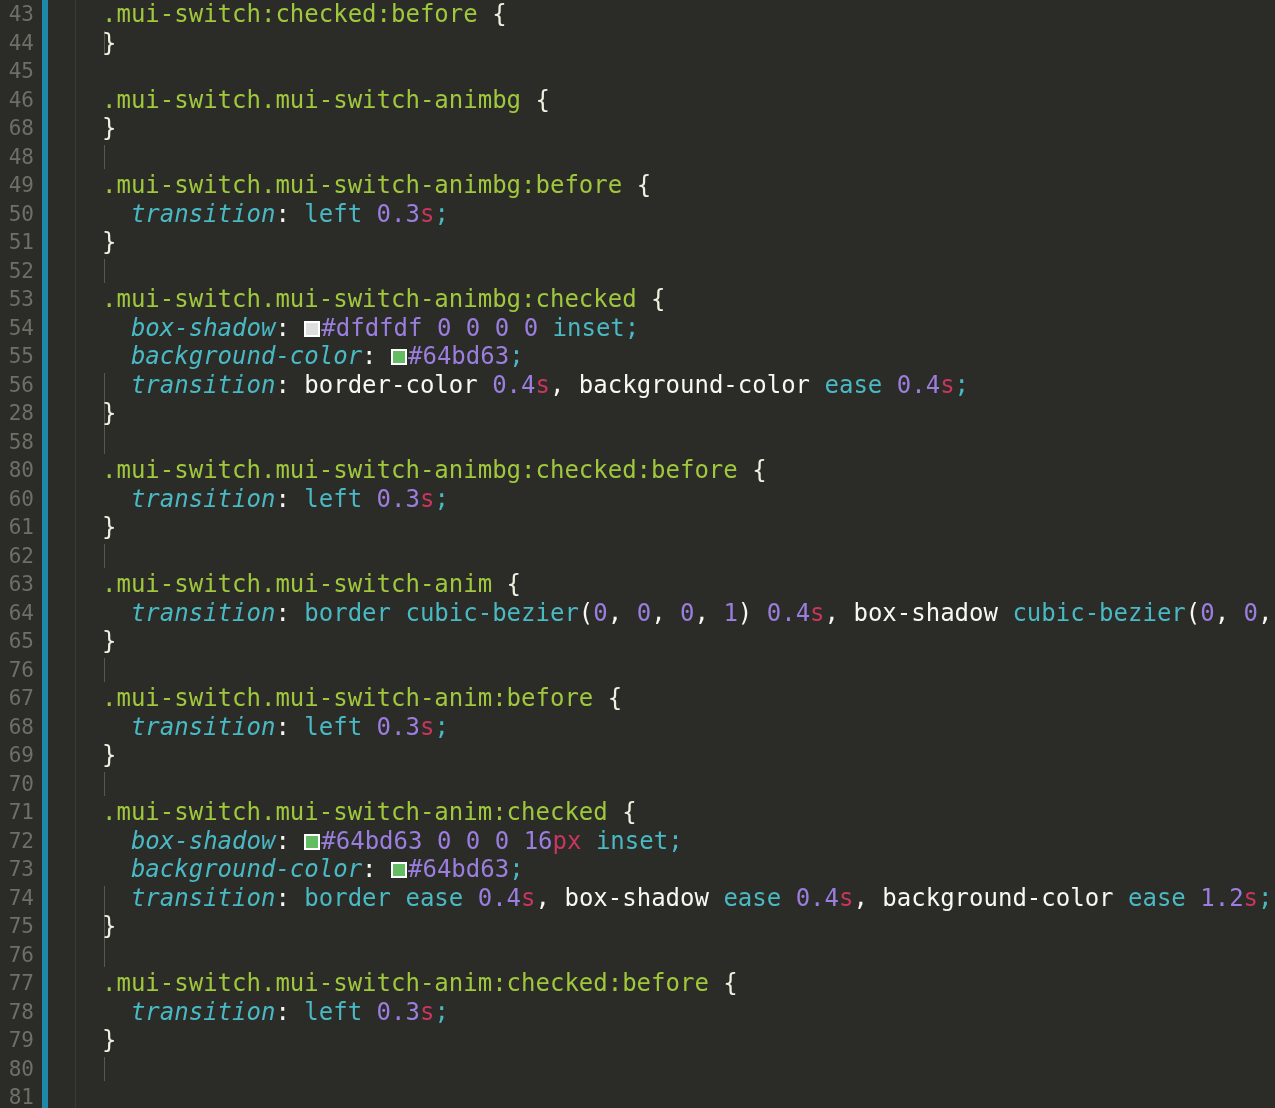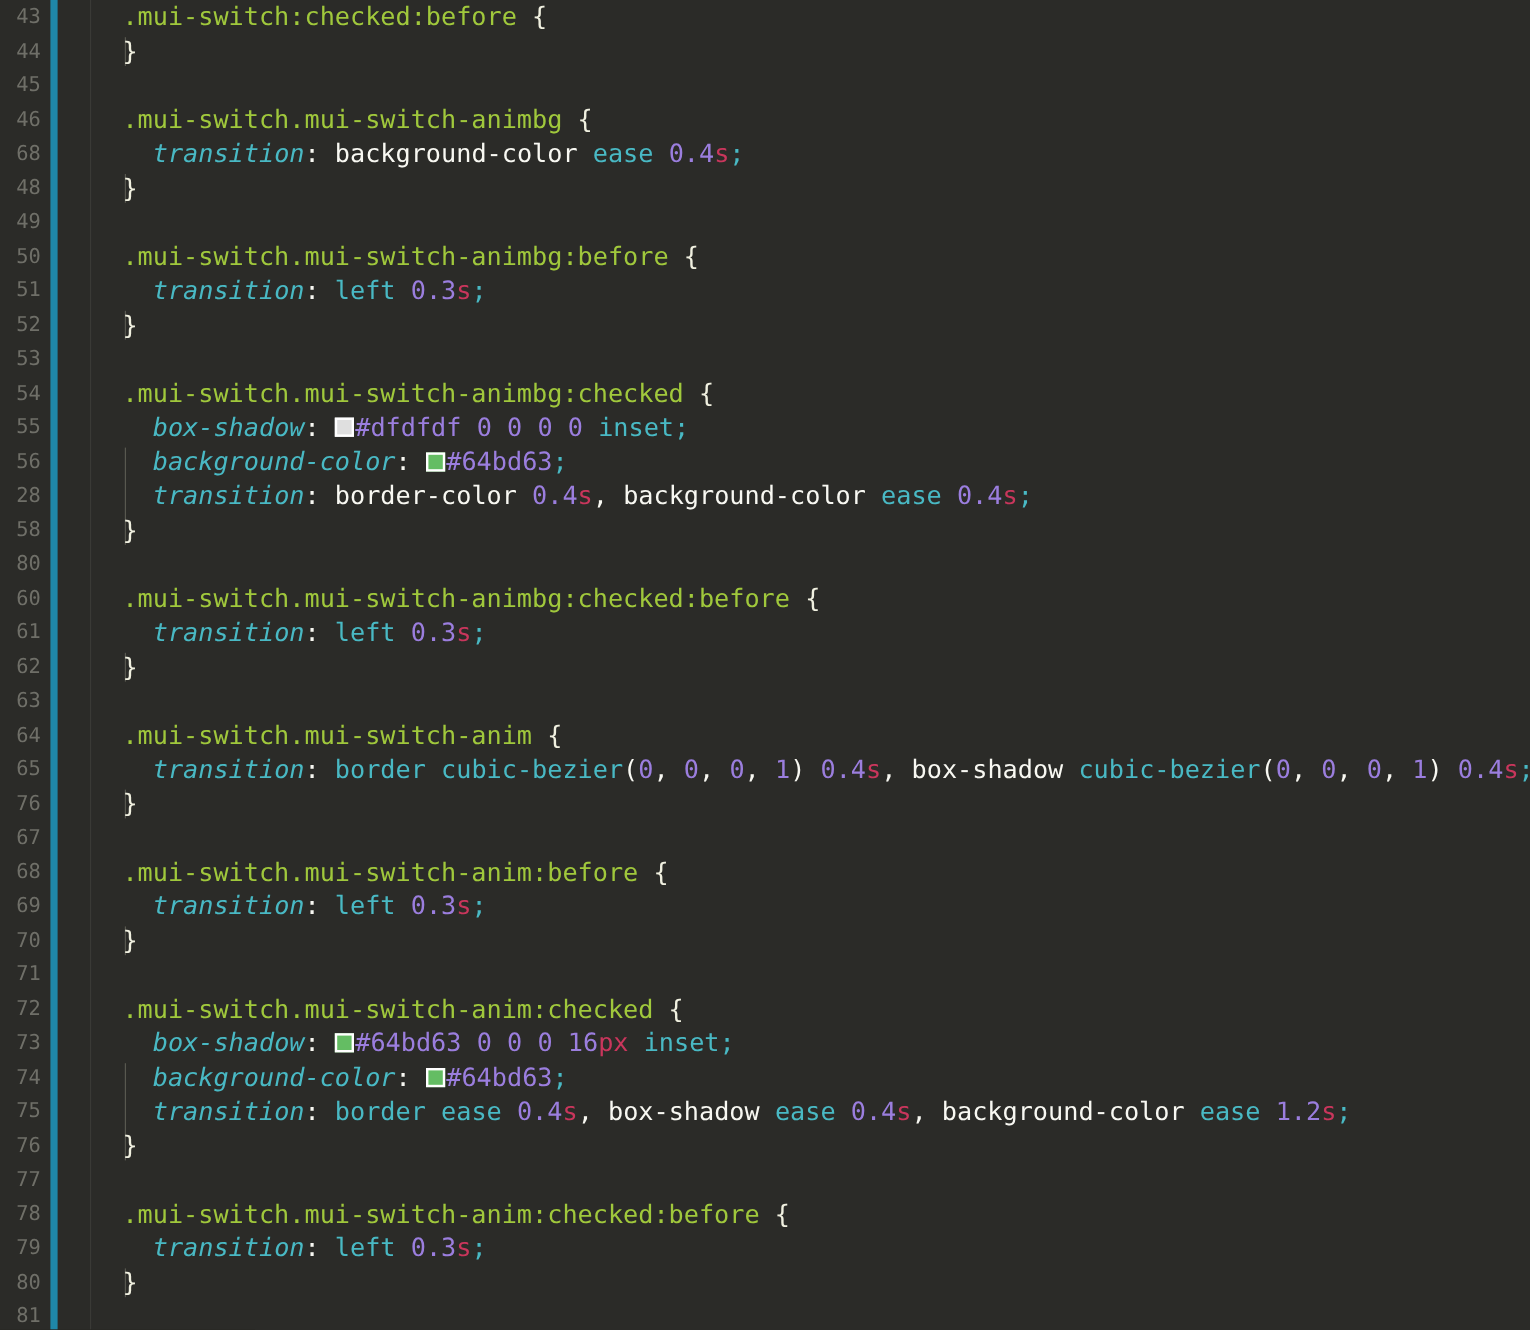--- a/index.html
+++ b/index.html
@@ -51,21 +51,21 @@
   .line-numbers {
     position: absolute;
     left: 0;
     top: 0;
     width: 38px;
     padding-top: 0;
   }
   .lnum {
     height: 28.5px;
     line-height: 28.5px;
-    font-size: 17px;
+    font-size: 21px;
     color: #6f6f68;
     text-align: right;
     padding-right: 4px;
     box-sizing: border-box;
     white-space: pre;
   }
 
   
   .code {
     position: absolute;
@@ -86,21 +86,21 @@
   .iguide {
     position: absolute;
     width: 1px;
     background: #58584f;
   }
 
   .line {
     position: relative;
     height: 28.5px;
     line-height: 28.5px;
-    font-size: 21px;
+    font-size: 24px;
     white-space: pre;
     padding-left: 26px;
     color: #f8f8f2;
     letter-spacing: 0px;
   }
 
   
   .sel      { color: #a0c83c; }         
   .prop     { color: #49b9c4; font-style: italic; }
   .colon    { color: #f8f8f2; }
@@ -183,21 +183,20 @@
         <div class="iguide" style="left: 28px; top: 657.5px; height: 24.5px;"></div>
         <div class="iguide" style="left: 28px; top: 771.5px; height: 24.5px;"></div>
         <div class="iguide" style="left: 28px; top: 885.5px; height: 81.5px;"></div>
         <div class="iguide" style="left: 28px; top: 1056.5px; height: 24.5px;"></div>
       </div>
     <div class="code-lines">
         <div class="line"><span class="sel">.mui-switch:checked:before</span><span class="plain"> </span><span class="brace">{</span></div>
         <div class="line"><span class="brace">}</span></div>
         <div class="line"></div>
         <div class="line"><span class="sel">.mui-switch.mui-switch-animbg</span><span class="plain"> </span><span class="brace">{</span></div>
-        <div class="line"><span class="plain">  </span><span class="prop">transition</span><span class="colon">: </span><span class="plain">background-color </span><span class="kw">ease</span><span class="plain"> </span><span class="num">0.4</span><span class="unit">s</span><span class="semi">;</span></div>
         <div class="line"><span class="brace">}</span></div>
         <div class="line"></div>
         <div class="line"><span class="sel">.mui-switch.mui-switch-animbg:before</span><span class="plain"> </span><span class="brace">{</span></div>
         <div class="line"><span class="plain">  </span><span class="prop">transition</span><span class="colon">: </span><span class="kw">left</span><span class="plain"> </span><span class="num">0.3</span><span class="unit">s</span><span class="semi">;</span></div>
         <div class="line"><span class="brace">}</span></div>
         <div class="line"></div>
         <div class="line"><span class="sel">.mui-switch.mui-switch-animbg:checked</span><span class="plain"> </span><span class="brace">{</span></div>
         <div class="line"><span class="plain">  </span><span class="prop">box-shadow</span><span class="colon">: </span><span class="swatch" style="background: rgb(223, 223, 223);"></span><span class="hex">#dfdfdf</span><span class="plain"> </span><span class="num">0</span><span class="plain"> </span><span class="num">0</span><span class="plain"> </span><span class="num">0</span><span class="plain"> </span><span class="num">0</span><span class="plain"> </span><span class="kw">inset</span><span class="semi">;</span></div>
         <div class="line"><span class="plain">  </span><span class="prop">background-color</span><span class="colon">: </span><span class="swatch" style="background: rgb(100, 189, 99);"></span><span class="hex">#64bd63</span><span class="semi">;</span></div>
         <div class="line"><span class="plain">  </span><span class="prop">transition</span><span class="colon">: </span><span class="plain">border-color </span><span class="num">0.4</span><span class="unit">s</span><span class="plain">, background-color </span><span class="kw">ease</span><span class="plain"> </span><span class="num">0.4</span><span class="unit">s</span><span class="semi">;</span></div>

